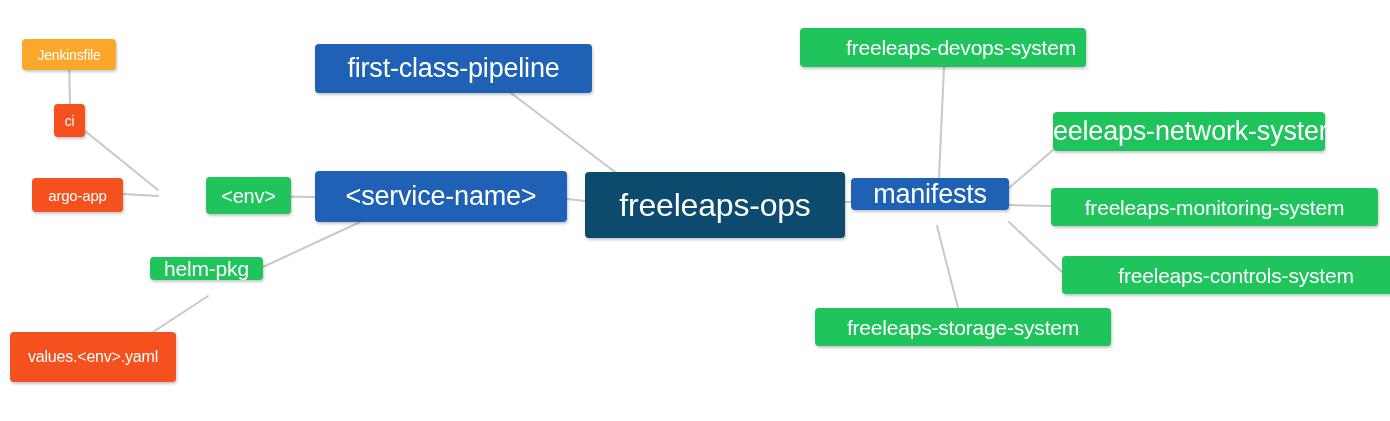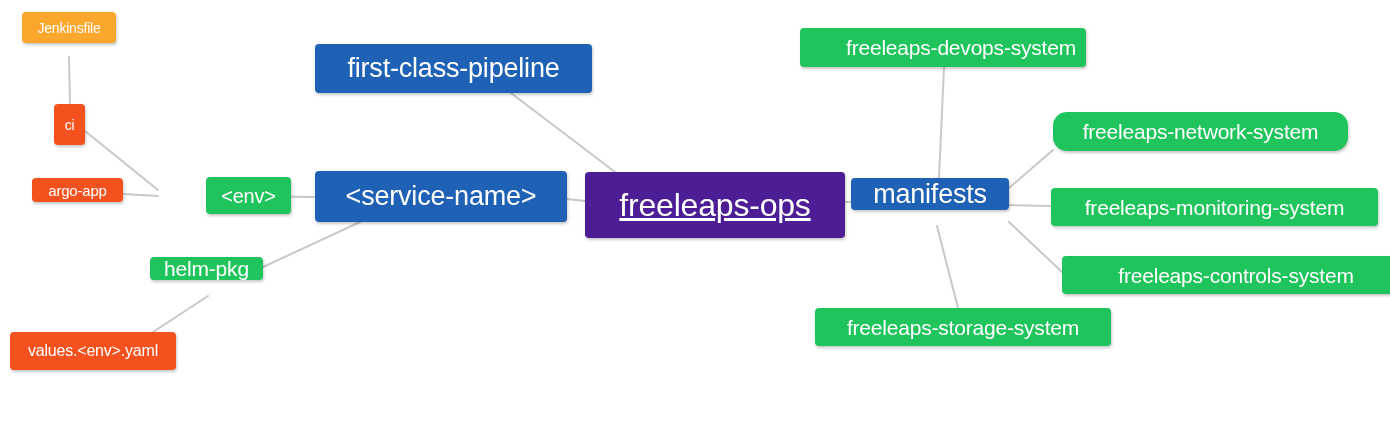--- a/index.html
+++ b/index.html
@@ -33,21 +33,21 @@
     display: flex;
     align-items: center;
     justify-content: center;
     color: #ffffff;
     border-radius: 4px;
     white-space: nowrap;
     box-shadow: 1px 2px 3px rgba(0,0,0,0.22);
     line-height: 1;
     letter-spacing: -0.2px;
   }
-  .n-root     { background: #4c1d95; text-decoration: underline; }
+  .n-root     { background: #0c4a6e; }
   .n-blue     { background: #1f62b5; }
   .n-green    { background: #20c45c; }
   .n-orange   { background: #faa72c; }
   .n-red      { background: #f4511e; }
 </style>
 </head>
 <body>
 
 <div id="canvas">
   <svg id="edges" viewBox="0 0 1390 421" xmlns="http://www.w3.org/2000/svg">
@@ -60,29 +60,29 @@
       <line x1="567" y1="199" x2="585" y2="201" stroke="#c8c8c8" stroke-width="2" stroke-linecap="round"></line>
       <line x1="503" y1="87" x2="615" y2="172" stroke="#c8c8c8" stroke-width="2" stroke-linecap="round"></line>
       <line x1="845" y1="202" x2="851" y2="202" stroke="#c8c8c8" stroke-width="2" stroke-linecap="round"></line>
       <line x1="939" y1="178" x2="944" y2="67" stroke="#c8c8c8" stroke-width="2" stroke-linecap="round"></line>
       <line x1="1009" y1="188" x2="1053" y2="150" stroke="#c8c8c8" stroke-width="2" stroke-linecap="round"></line>
       <line x1="1009" y1="205" x2="1051" y2="206" stroke="#c8c8c8" stroke-width="2" stroke-linecap="round"></line>
       <line x1="1009" y1="222" x2="1062" y2="272" stroke="#c8c8c8" stroke-width="2" stroke-linecap="round"></line>
       <line x1="937" y1="226" x2="958" y2="308" stroke="#c8c8c8" stroke-width="2" stroke-linecap="round"></line>
     </svg>
   <div id="node-layer">
-      <div class="node n-orange" style="left: 22px; top: 12px; width: 94px; height: 31px; font-size: 14px;">Jenkinsfile</div>
-      <div class="node n-red" style="left: 54px; top: 104px; width: 31px; height: 41px; font-size: 14px;">ci</div>
-      <div class="node n-red" style="left: 32px; top: 178px; width: 91px; height: 24px; font-size: 15px;">argo-app</div>
+      <div class="node n-orange" style="left: 22px; top: 39px; width: 94px; height: 31px; font-size: 14px;">Jenkinsfile</div>
+      <div class="node n-red" style="left: 54px; top: 104px; width: 31px; height: 33px; font-size: 14px;">ci</div>
+      <div class="node n-red" style="left: 32px; top: 178px; width: 91px; height: 34px; font-size: 15px;">argo-app</div>
       <div class="node n-green" style="left: 158px; top: 177px; width: 85px; height: 37px; font-size: 20px; margin-left: 48px;">&lt;env&gt;</div>
       <div class="node n-green" style="left: 150px; top: 257px; width: 113px; height: 23px; font-size: 21px;">helm-pkg</div>
-      <div class="node n-red" style="left: 10px; top: 332px; width: 166px; height: 38px; font-size: 16px;">values.&lt;env&gt;.yaml</div>
+      <div class="node n-red" style="left: 10px; top: 332px; width: 166px; height: 50px; font-size: 16px;">values.&lt;env&gt;.yaml</div>
       <div class="node n-blue" style="left: 315px; top: 44px; width: 277px; height: 49px; font-size: 27px;">first-class-pipeline</div>
       <div class="node n-blue" style="left: 315px; top: 171px; width: 252px; height: 51px; font-size: 27px;">&lt;service-name&gt;</div>
       <div class="node n-root" style="left: 585px; top: 172px; width: 260px; height: 66px; font-size: 32px;">freeleaps-ops</div>
       <div class="node n-blue" style="left: 851px; top: 178px; width: 158px; height: 32px; font-size: 27px;">manifests</div>
       <div class="node n-green" style="left: 800px; top: 28px; width: 286px; height: 39px; font-size: 21px; padding-left: 36px;">freeleaps-devops-system</div>
-      <div class="node n-green" style="left: 1053px; top: 112px; width: 295px; height: 39px; font-size: 21px; border-radius: 14px;">freeleaps-network-system</div>
+      <div class="node n-green" style="left: 1053px; top: 112px; width: 272px; height: 39px; font-size: 27px;">freeleaps-network-system</div>
       <div class="node n-green" style="left: 1051px; top: 188px; width: 327px; height: 38px; font-size: 21px;">freeleaps-monitoring-system</div>
       <div class="node n-green" style="left: 1062px; top: 256px; width: 348px; height: 38px; font-size: 21px;">freeleaps-controls-system</div>
       <div class="node n-green" style="left: 815px; top: 308px; width: 296px; height: 38px; font-size: 21px;">freeleaps-storage-system</div>
     </div>
 </div>
 
 </body></html>

